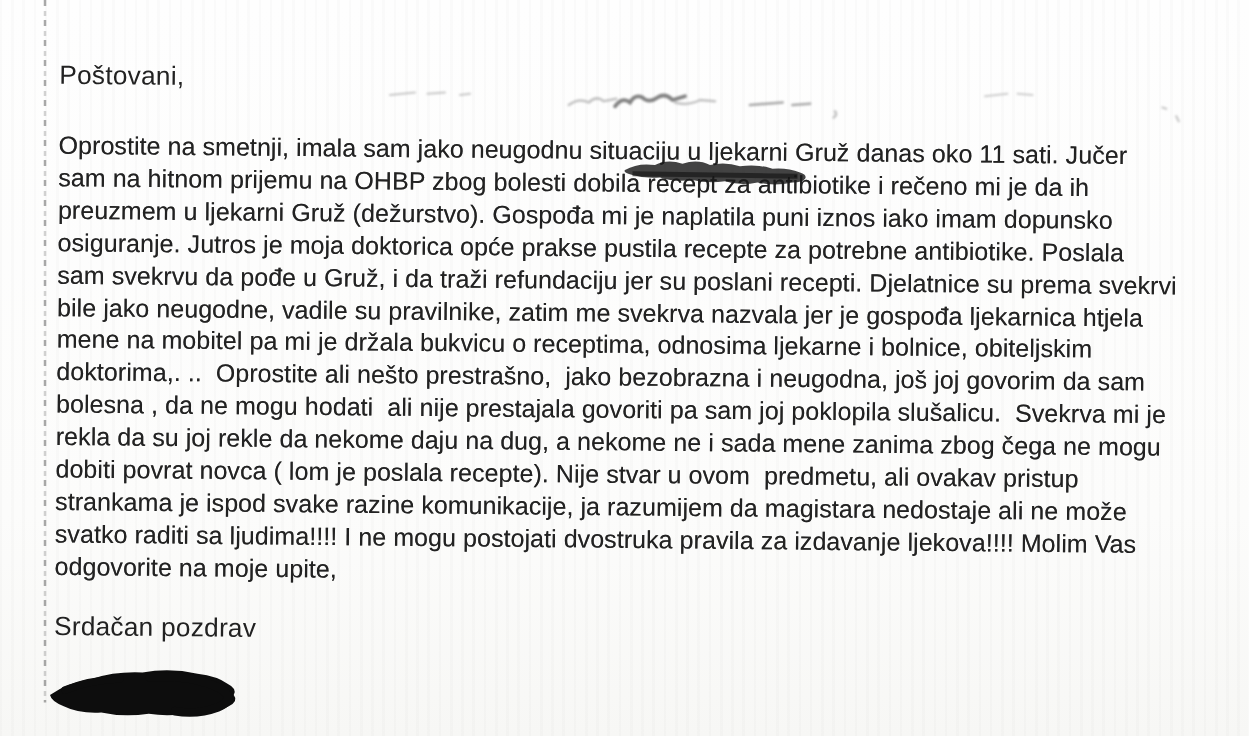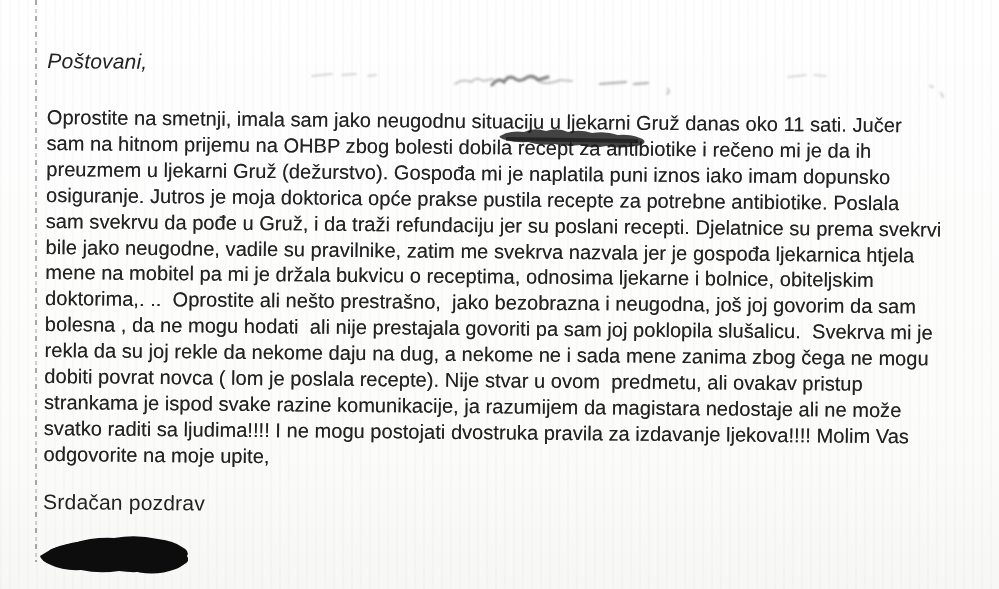--- a/index.html
+++ b/index.html
@@ -27,21 +27,20 @@
     left:48px; top:0; width:940px;
     transform:rotate(0.55deg);
     transform-origin:0 0;
   }
   .salutation{
     position:absolute;
     left:0; top:49px;
     font-size:21px;
     letter-spacing:0.2px;
     white-space:pre;
-    font-style:italic;
   }
   .body-lines{
     position:absolute;
     left:0; top:105px;
     width:940px;
   }
   .body-lines .line{
     white-space:pre;
     font-size:20px;
     line-height:25.9px;

